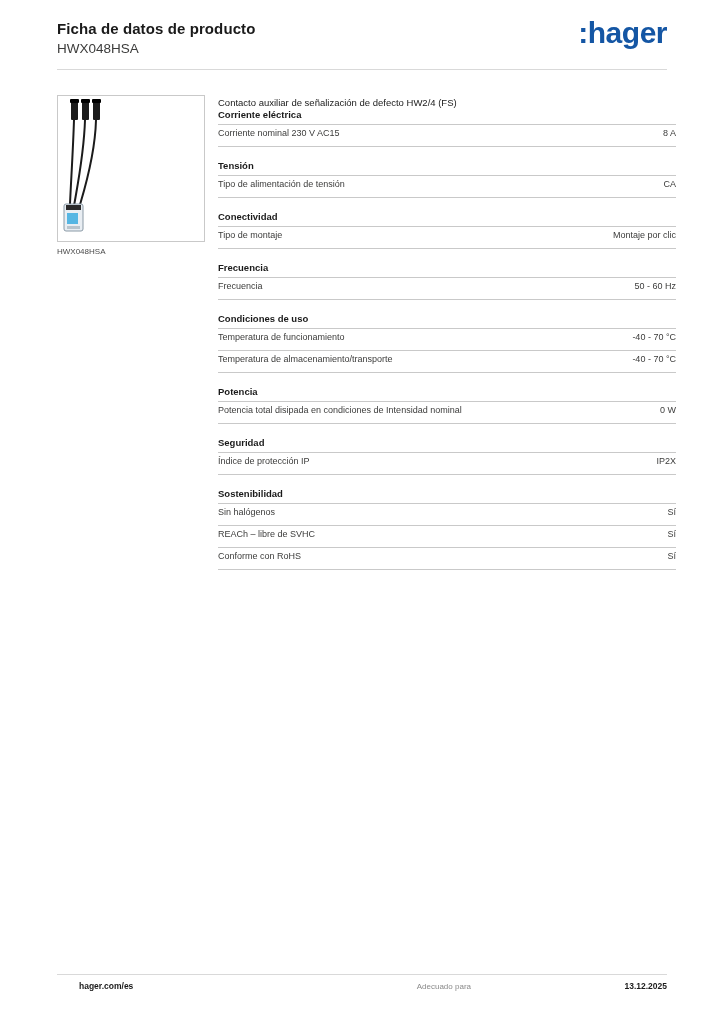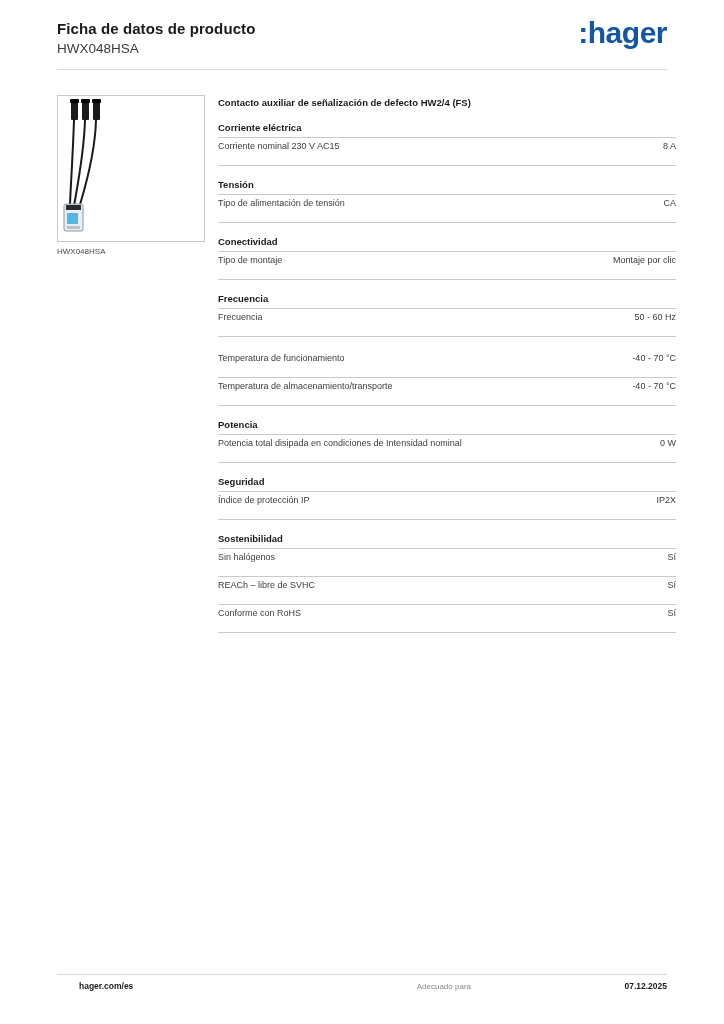--- a/index.html
+++ b/index.html
@@ -61,47 +61,47 @@
   .image-caption {
     margin-top: 5px;
     font-size: 8px;
     color: #4a4a4a;
   }
   .right-col { flex: 1; margin-left: 13px; min-width: 0; }
   .right-col h2 {
     margin: 2px 0 0 0;
     font-size: 9.5px;
     line-height: 12px;
-    font-weight: bold;
+    font-weight: normal;
     color: #1a1a1a;
   }
   .right-col h3 {
     margin: 25px 0 0 0;
     font-size: 9.5px;
     font-weight: bold;
     color: #1a1a1a;
   }
-  #spec-sections { margin-top: 13px; }
+  #spec-sections { }
   .spec-section { margin-top: 13px; }
   .spec-section:first-child { margin-top: 0; }
   .spec-heading {
     font-size: 9.5px;
     font-weight: bold;
     color: #1a1a1a;
     padding-bottom: 4px;
     border-bottom: 1px solid #c9c9c9;
   }
   .spec-row {
     display: flex;
     justify-content: space-between;
     align-items: baseline;
     font-size: 9px;
     line-height: 11px;
     color: #3c3c3b;
-    padding: 3px 0 13px 0;
+    padding: 3px 0 7px 0;
     border-bottom: 1px solid #c9c9c9;
   }
   .spec-label { text-align: left; padding-right: 8px; }
   .spec-value { text-align: right; white-space: nowrap; }
 
   
   footer {
     position: absolute;
     left: 0; right: 0; bottom: 0;
     padding: 0 57px 13px 57px;
@@ -181,20 +181,21 @@
             </div>
           </section>
           <section class="spec-section">
             <div class="spec-heading">Frecuencia</div>
             <div class="spec-row">
               <span class="spec-label">Frecuencia</span>
               <span class="spec-value">50 - 60 Hz</span>
             </div>
           </section>
           <section class="spec-section">
+            <div class="spec-heading">Condiciones de uso</div>
             <div class="spec-row">
               <span class="spec-label">Temperatura de funcionamiento</span>
               <span class="spec-value">-40 - 70 °C</span>
             </div>
             <div class="spec-row">
               <span class="spec-label">Temperatura de almacenamiento/transporte</span>
               <span class="spec-value">-40 - 70 °C</span>
             </div>
           </section>
           <section class="spec-section">
@@ -228,17 +229,17 @@
           </section>
         </div>
     </main>
   </div>
 
   <footer>
     <div class="rule footer-rule"></div>
     <div class="footer-row">
       <span class="f-left">hager.com/es</span>
       <span class="f-center">Adecuado para</span>
-      <span class="f-right">07.12.2025</span>
+      <span class="f-right">13.12.2025</span>
     </div>
   </footer>
 
 </div>
 
 </body></html>

